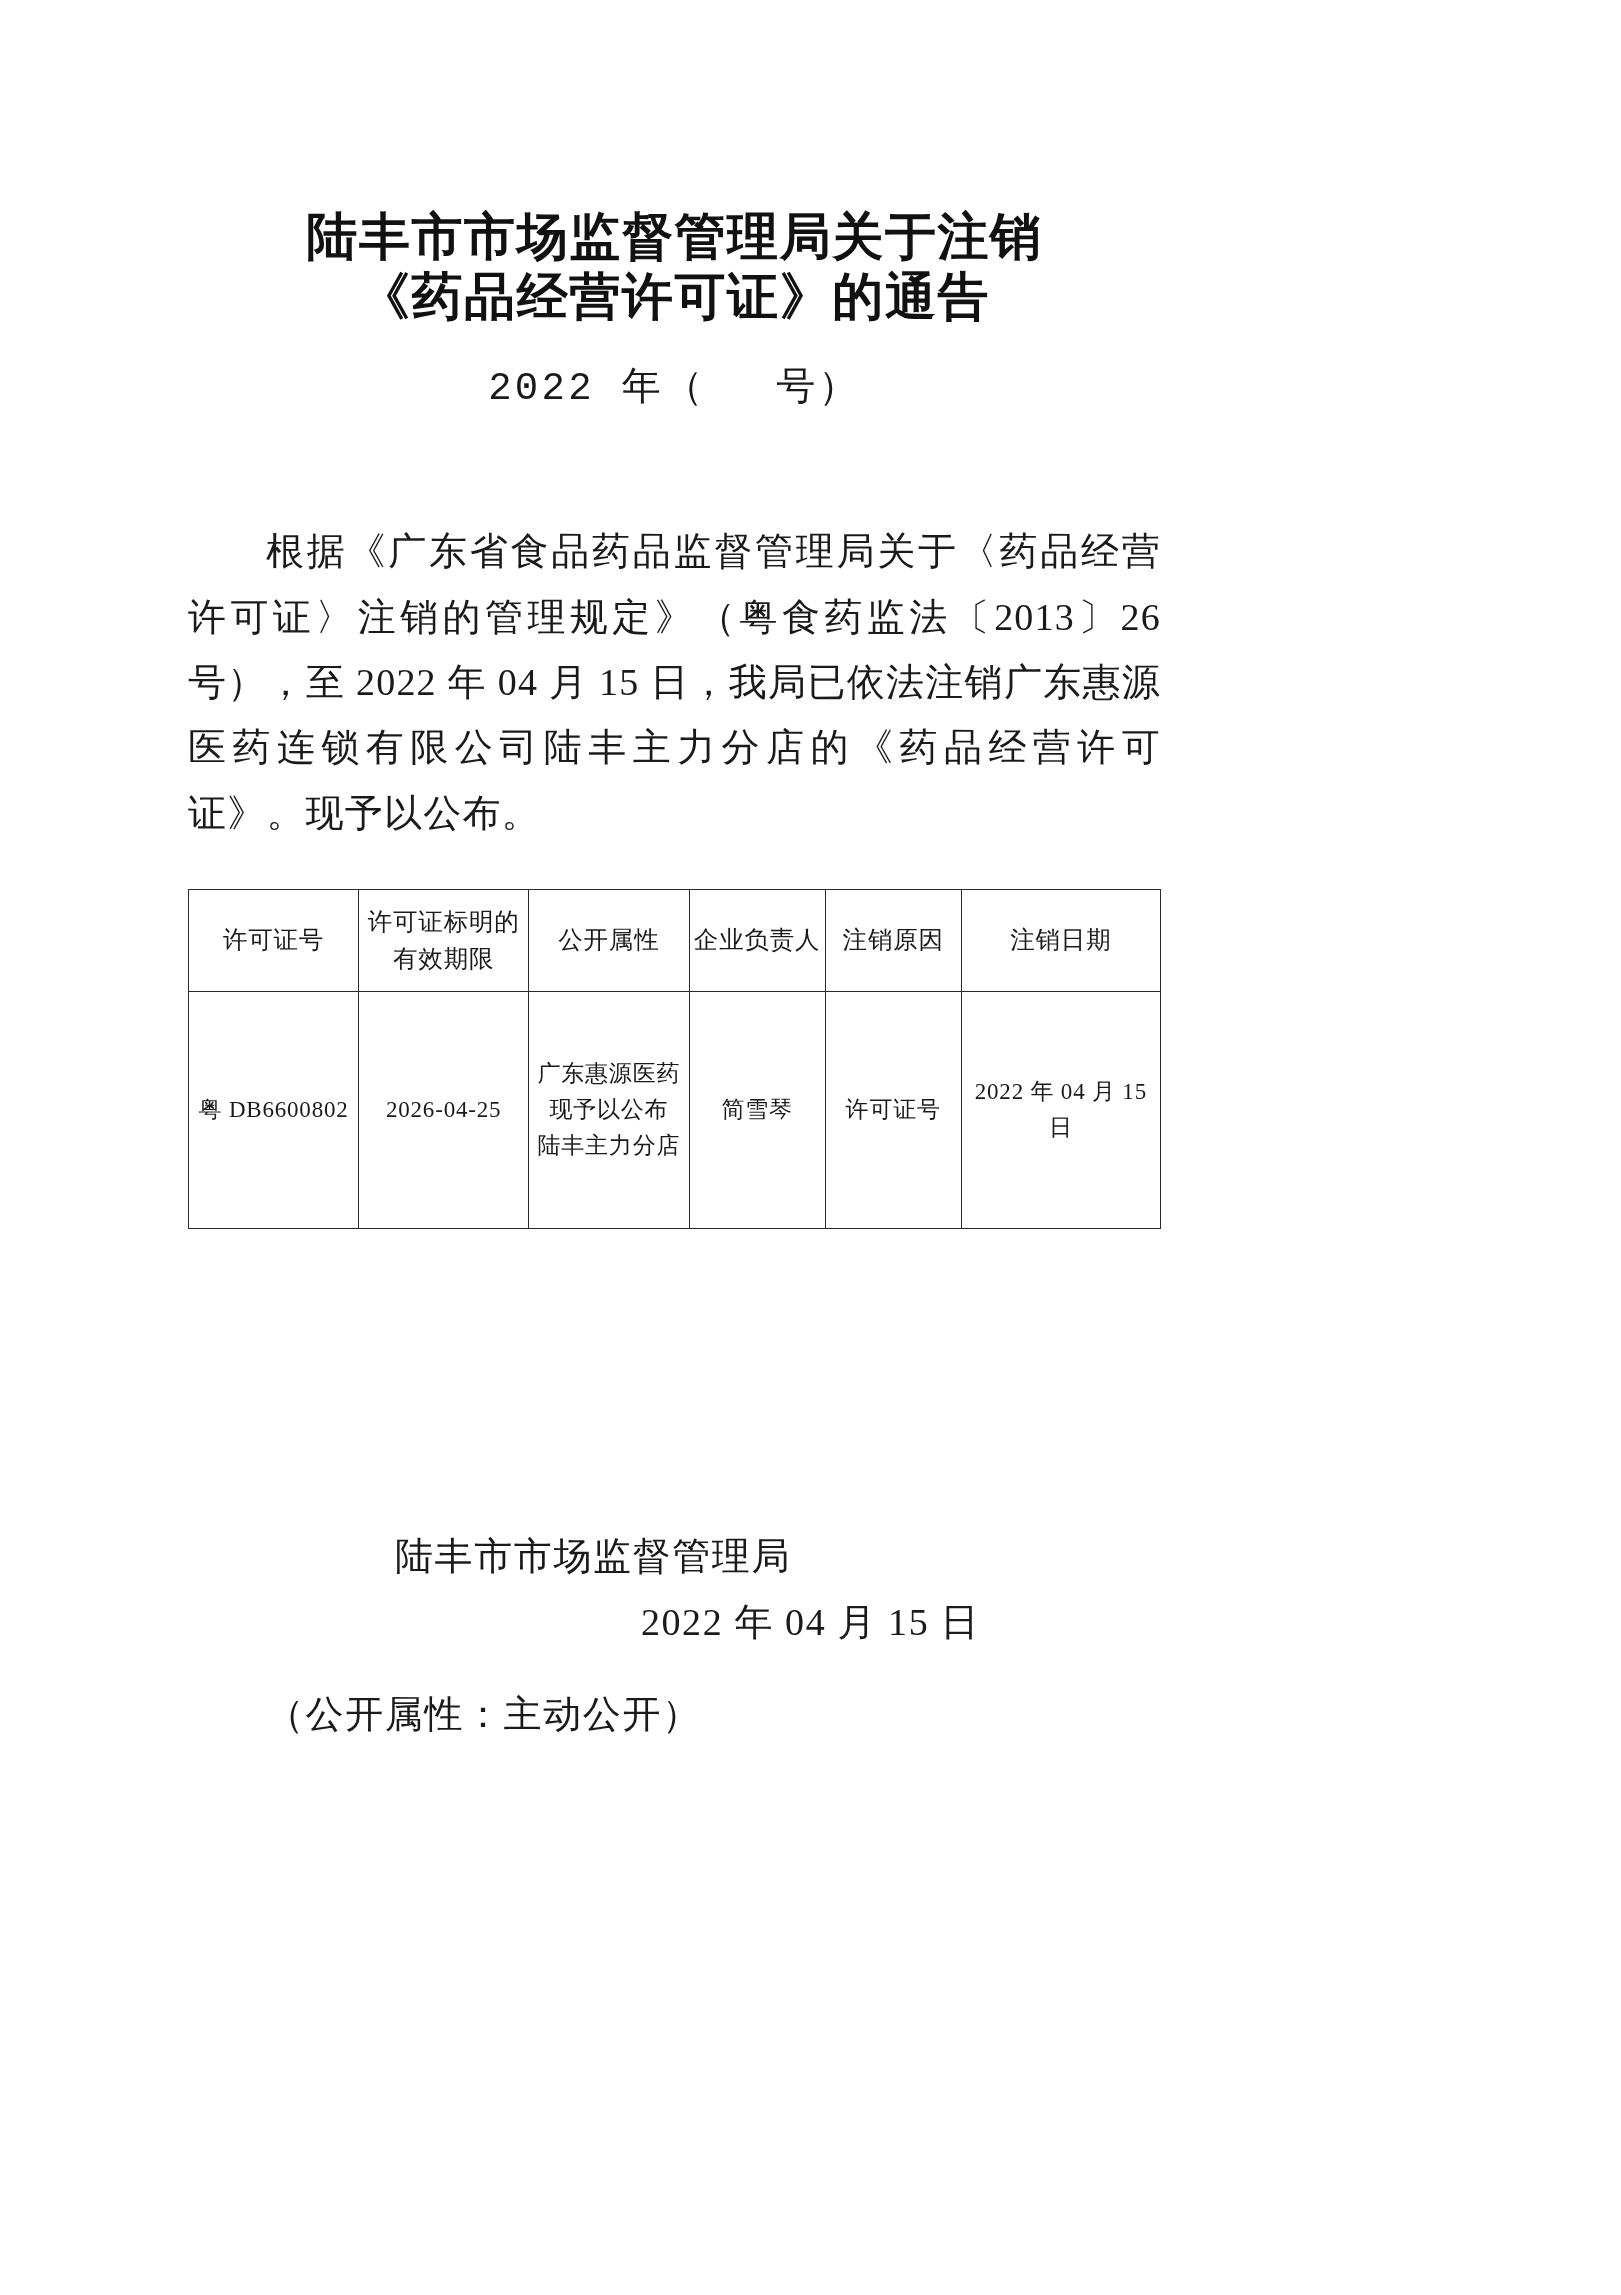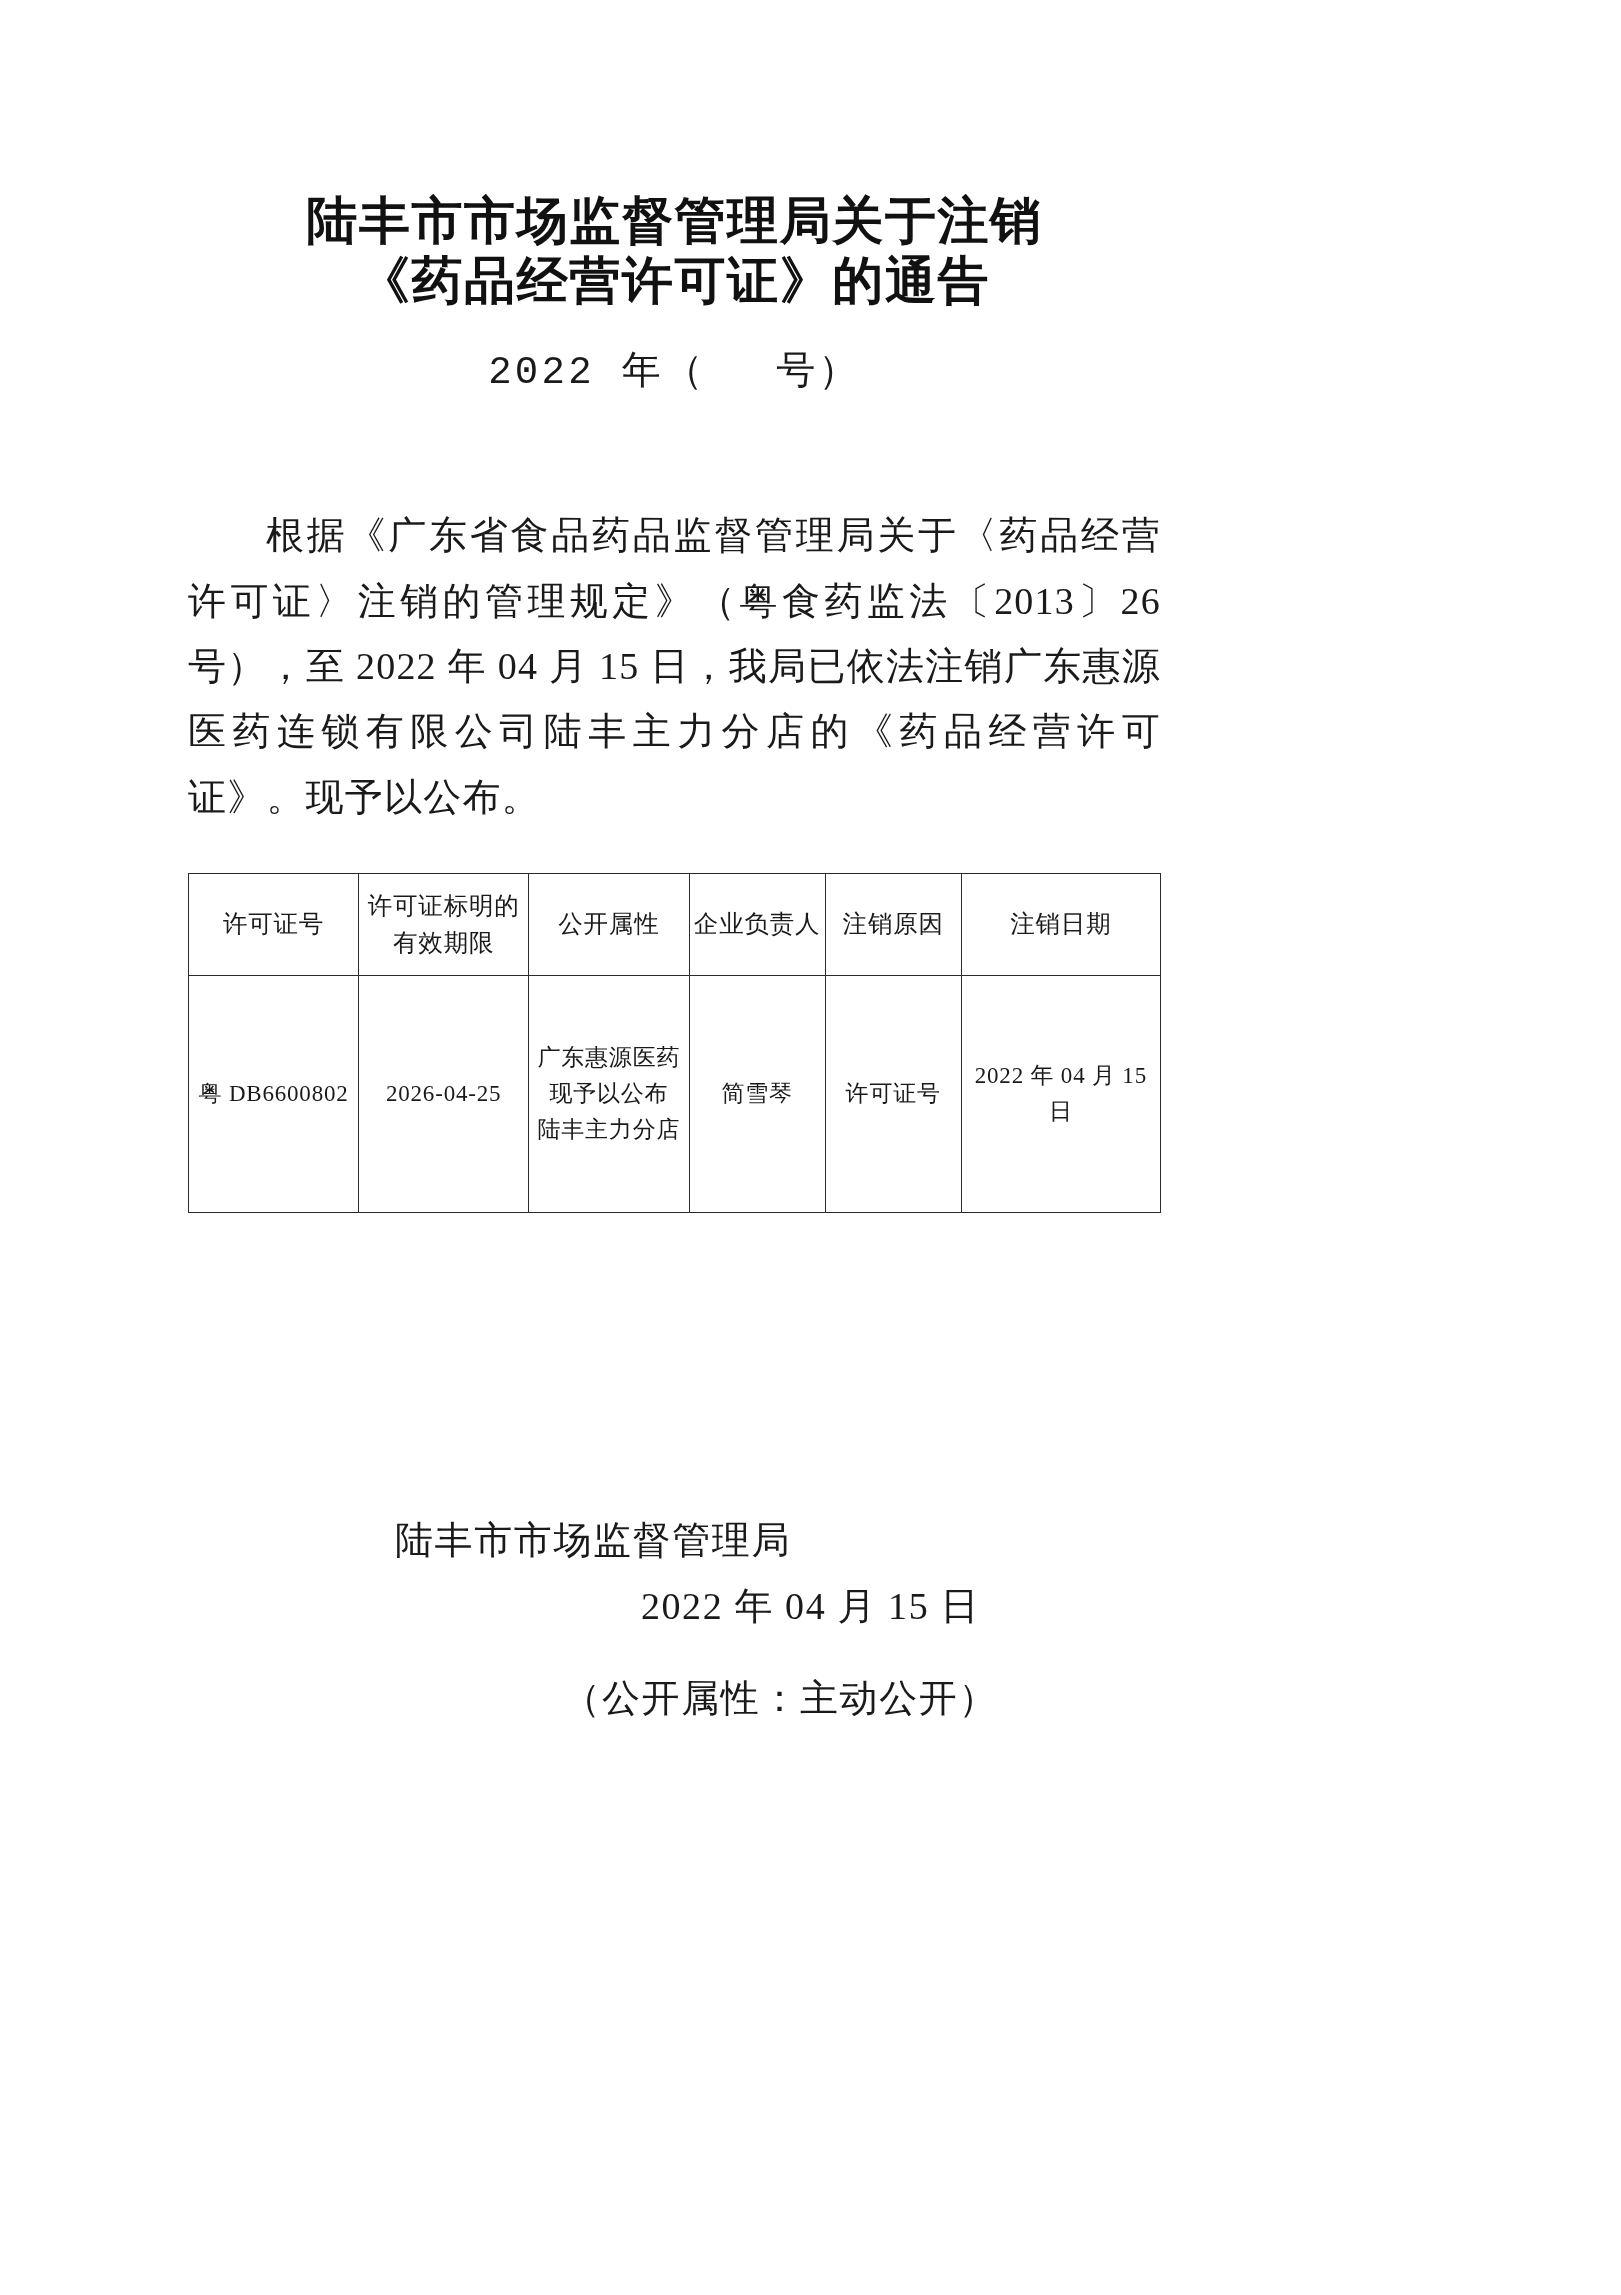--- a/index.html
+++ b/index.html
@@ -12,21 +12,21 @@
     height: 2295px;
     font-family: "Liberation Serif", "DejaVu Serif", serif;
     color: #1a1a1a;
     position: relative;
     overflow: hidden;
   }
   .page {
     width: 1349px;
     height: 2295px;
     box-sizing: border-box;
-    padding: 0 188px;
+    padding: 16px 188px;
     position: relative;
   }
 
   
   .title-block {
     padding-top: 190px;
     text-align: center;
   }
   .doc-title-line {
     font-family: "DejaVu Serif", "Liberation Serif", serif;
@@ -118,21 +118,21 @@
     font-size: 38px;
     letter-spacing: 1.6px;
     line-height: 1.75;
     padding-right: 18px;
   }
   .disclosure {
     margin-top: 33px;
     font-size: 38px;
     letter-spacing: 1.6px;
     text-indent: 78px;
-    text-align: right;
+    text-align: left;
   }
 </style>
 </head>
 <body>
 
 <div class="page">
 
   <div class="title-block">
     <div class="doc-title-line">陆丰市市场监督管理局关于注销</div>
     <div class="doc-title-line">《药品经营许可证》的通告</div>

